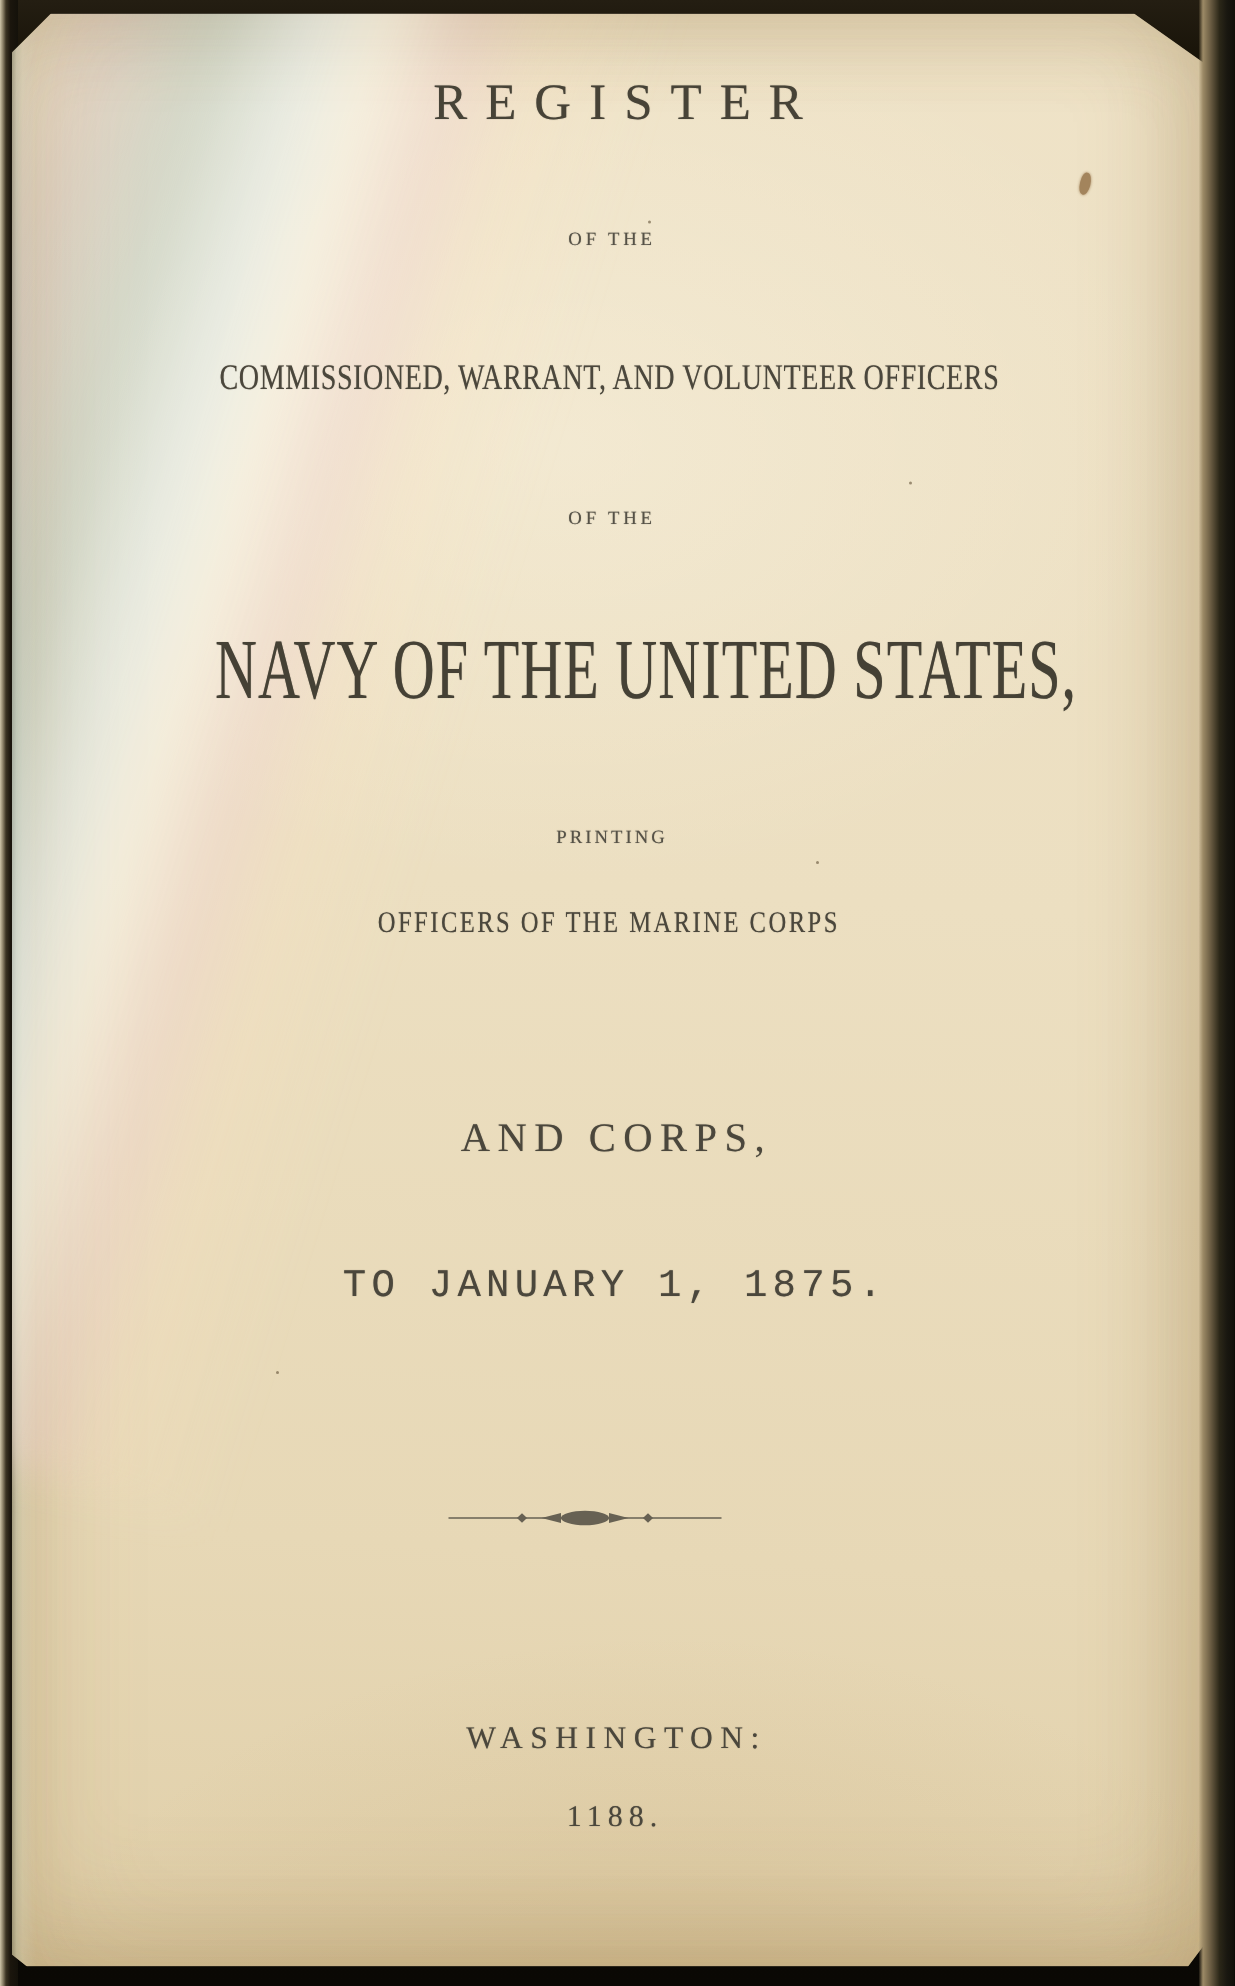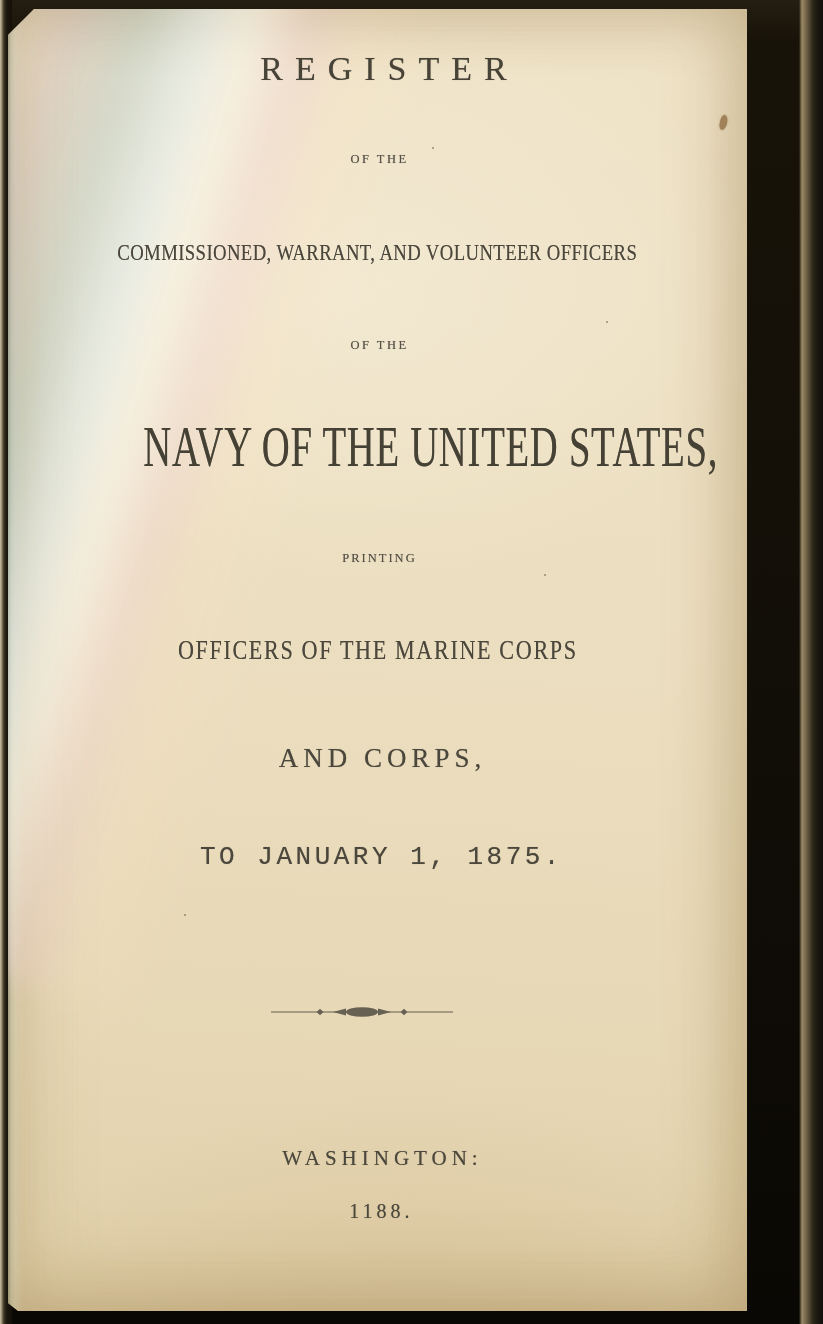--- a/index.html
+++ b/index.html
@@ -15,21 +15,21 @@
   .edge-strip.left{
     left:0;width:12px;
     background:linear-gradient(90deg,#cfc6a9 0,#8a8066 2px,#3a3322 4px,#1b160d 7px,#14110a 12px);
   }
   .edge-strip.right{
     right:0;width:24px;
     background:linear-gradient(90deg,rgba(0,0,0,0) 0,#9c8a66 3px,#6b5d43 8px,#2b2718 14px,#191710 19px,#11100a 24px);
   }
   
   .page{
-    position:absolute;left:8px;top:9px;width:739px;height:1302px;
+    position:absolute;left:8px;top:9px;width:796px;height:1302px;
     background:
       radial-gradient(ellipse 620px 420px at 46% 22%, rgba(255,252,240,.30), rgba(255,252,240,0) 70%),
       radial-gradient(ellipse 700px 500px at 55% 108%, rgba(176,142,85,.22), rgba(176,142,85,0) 65%),
       linear-gradient(183deg,#efe3c8 0%,#ecdfc1 45%,#e7d8b6 78%,#e0cfa9 100%);
     clip-path:polygon(26px 0,748px 0,796px 34px,796px 1286px,784px 1302px,10px 1302px,0 1294px,0 26px);
     box-shadow:
       inset 0 26px 46px rgba(150,120,70,.10),
       inset -28px 0 60px rgba(150,118,66,.20),
       inset 30px 0 70px rgba(150,120,70,.10),
       inset 0 -34px 70px rgba(150,118,66,.16);
@@ -67,21 +67,21 @@
   }
   .cond{display:inline-block;white-space:nowrap;}
   .t-register   {top:43px;  font-size:34px;letter-spacing:12px;padding-left:12px;color:#474337;}
   .t-ofthe1     {top:144px; font-size:12.5px;letter-spacing:2.5px;padding-left:2px;color:#565247;}
   .t-commission {top:231px; font-size:24px;color:#4b473c;}
   .t-commission .cond{transform:scaleX(.78);letter-spacing:.5px;}
   .t-ofthe2     {top:330px; font-size:12.5px;letter-spacing:2.5px;padding-left:2px;color:#565247;}
   .t-navy       {top:409px; font-size:57px;color:#454135;}
   .t-navy .cond {transform:scaleX(.68);letter-spacing:1px;}
   .t-including  {top:543px; font-size:12.5px;letter-spacing:2px;padding-left:2px;color:#565247;}
-  .t-marine     {top:628px; font-size:27px;color:#4b473c;}
+  .t-marine     {top:596px; font-size:20px;color:#4b473c;}
   .t-marine .cond{transform:scaleX(.82);letter-spacing:2px;}
   .t-andothers  {top:736px; font-size:27px;letter-spacing:5px;padding-left:5px;color:#4b473c;}
   .t-date       {top:835px; font-size:26px;letter-spacing:3.5px;padding-left:4px;color:#4b473c;font-family:Liberation Mono, monospace;}
   .t-city       {top:1139px;font-size:21px;letter-spacing:5px;padding-left:5px;color:#4b473c;}
   .t-publisher  {top:1168px;font-size:17px;letter-spacing:4px;padding-left:4px;color:#4b473c;}
   .t-year       {top:1192px;font-size:20px;letter-spacing:4px;padding-left:4px;color:#4b473c;}
   .ornament{
     position:absolute;top:995px;left:0;width:100%;
     display:flex;justify-content:center;
     transform:translateX(-16px);

